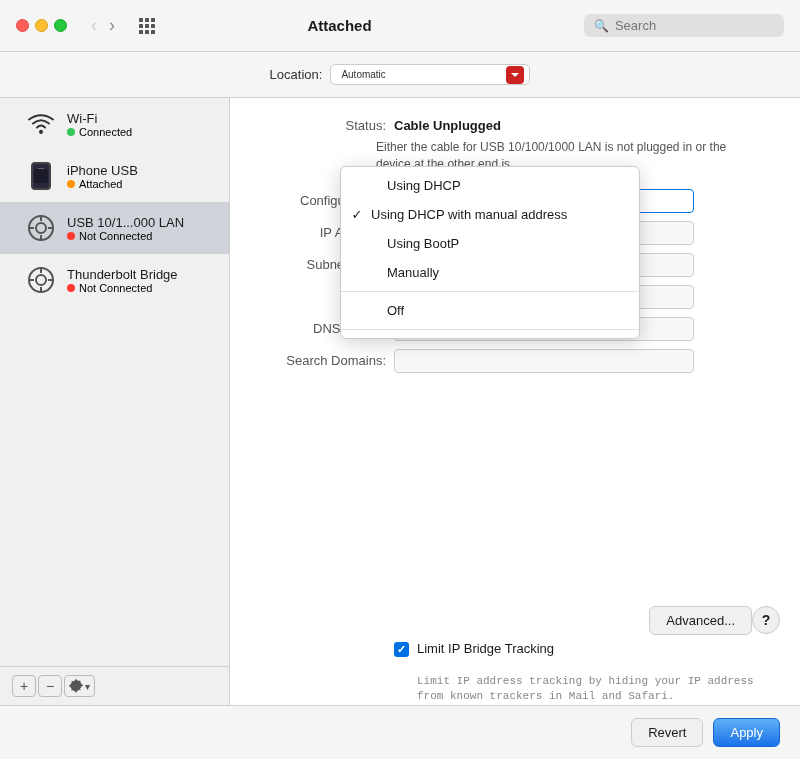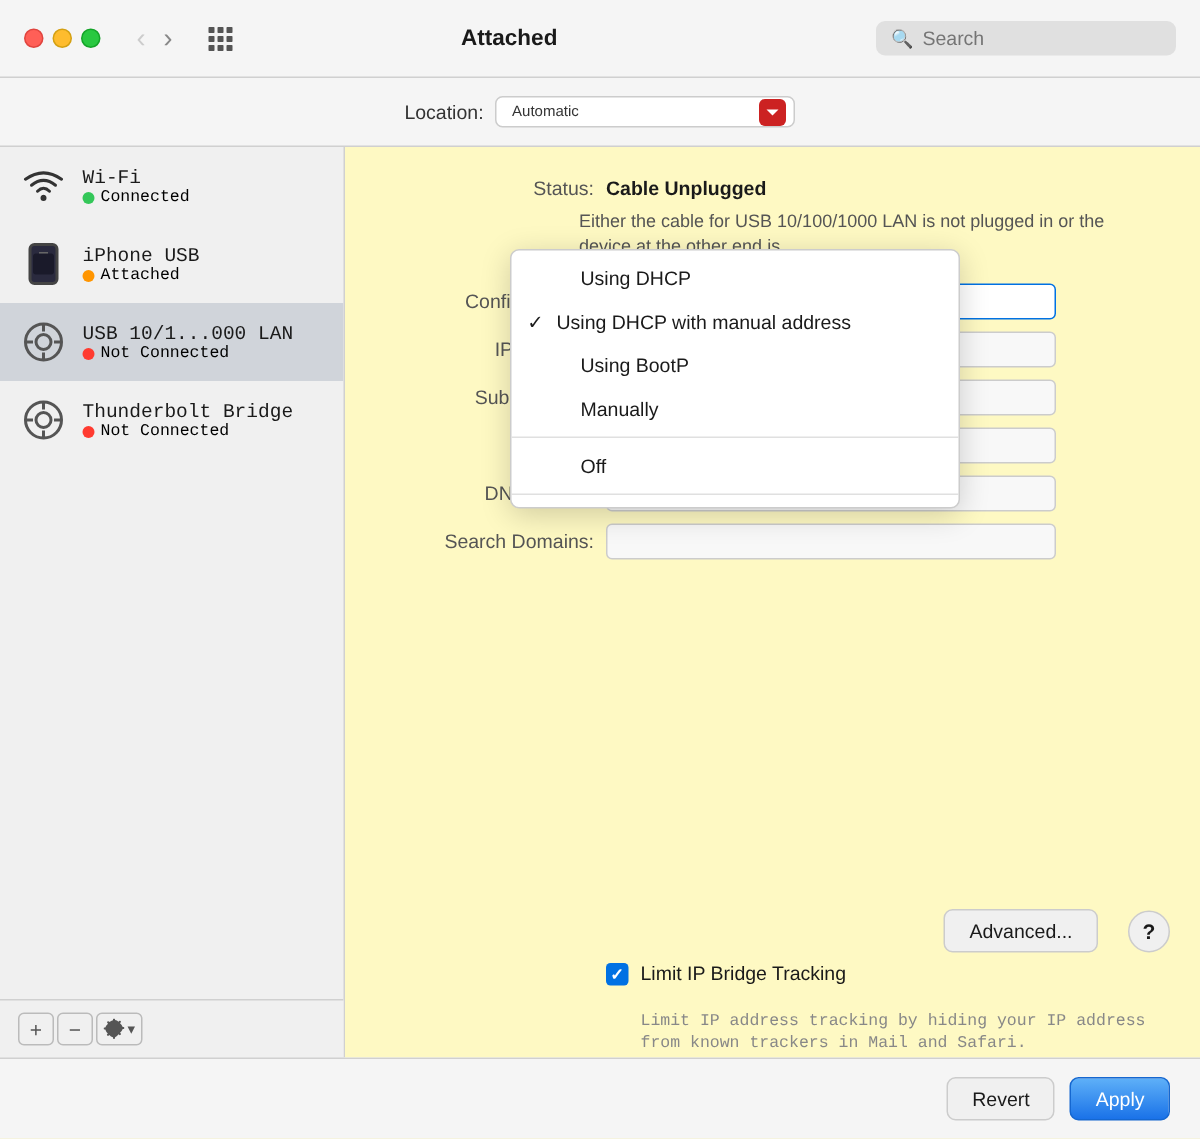--- a/index.html
+++ b/index.html
@@ -168,25 +168,24 @@
       flex-direction: column;
       flex-shrink: 0;
     }
     .sidebar-list {
       flex: 1;
       overflow-y: auto;
     }
     .sidebar-item {
       display: flex;
       align-items: center;
-      padding: 10px 13px;
+      padding: 10px 25px;
       cursor: pointer;
       gap: 10px;
       border-bottom: none;
-      font-family: Liberation Mono, monospace;
     }
     .sidebar-item.selected {
       background: #d0d4da;
     }
     .sidebar-icon {
       width: 32px;
       height: 32px;
       display: flex;
       align-items: center;
       justify-content: center;
@@ -234,22 +233,22 @@
       border-radius: 4px;
       padding: 0 4px;
       height: 22px;
       cursor: pointer;
       background: none;
     }
 
     
     .detail-panel {
       flex: 1;
-      background: #fef9c3;
-      padding: 20px 36px;
+      background: #ffffff;
+      padding: 20px 26px;
       display: flex;
       flex-direction: column;
       position: relative;
       overflow: hidden;
     }
 
     .status-row {
       display: flex;
       align-items: baseline;
       margin-bottom: 6px;
@@ -589,21 +588,21 @@
     <div class="checkbox-row" style="margin-top: auto; padding-top: 260px;">
       <div class="checkbox-box">
         <span class="checkbox-check">✓</span>
       </div>
       <div class="checkbox-text-block">
         <span class="checkbox-label">Limit IP Bridge Tracking</span>
         <span class="checkbox-sublabel">Limit IP address tracking by hiding your IP address from known trackers in Mail and Safari.</span>
       </div>
     </div>
 
-    <div style="position:absolute; bottom: 70px; right: 20px; display: flex; align-items: center; gap: 20px;">
+    <div style="position:absolute; bottom: 70px; right: 20px; display: flex; gap: 0;">
       <button class="btn">Advanced...</button>
       <button class="btn" style="width:28px;height:28px;padding:0;border-radius:50%;font-size:14px;font-weight:bold;">?</button>
     </div>
 
   </div>
 </div>
 
 <div class="bottom-bar">
   <button class="btn">Revert</button>
   <button class="btn primary">Apply</button>

